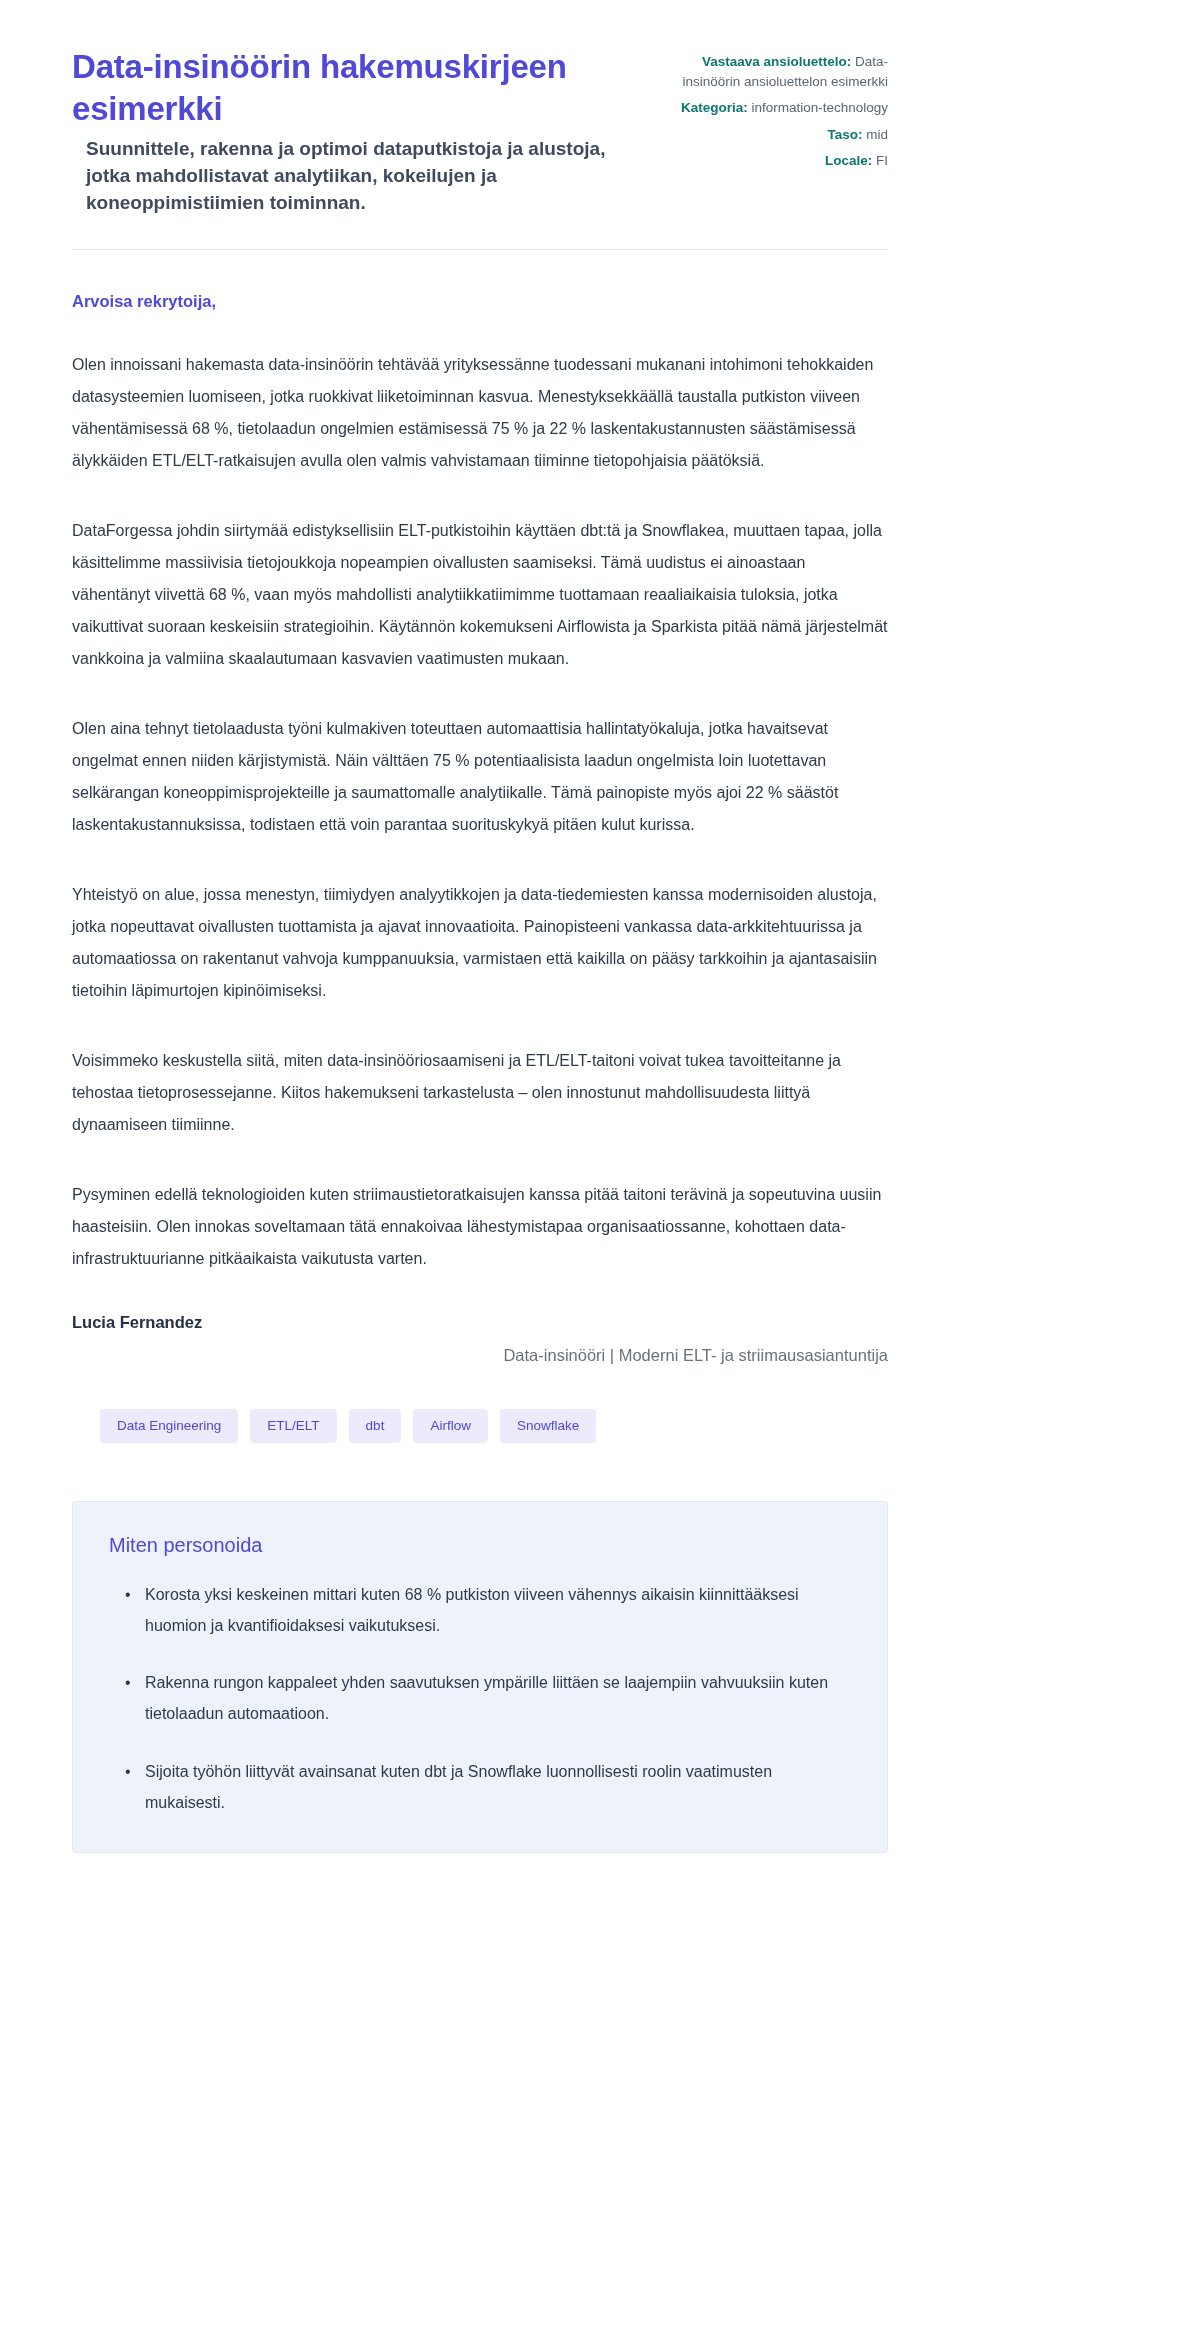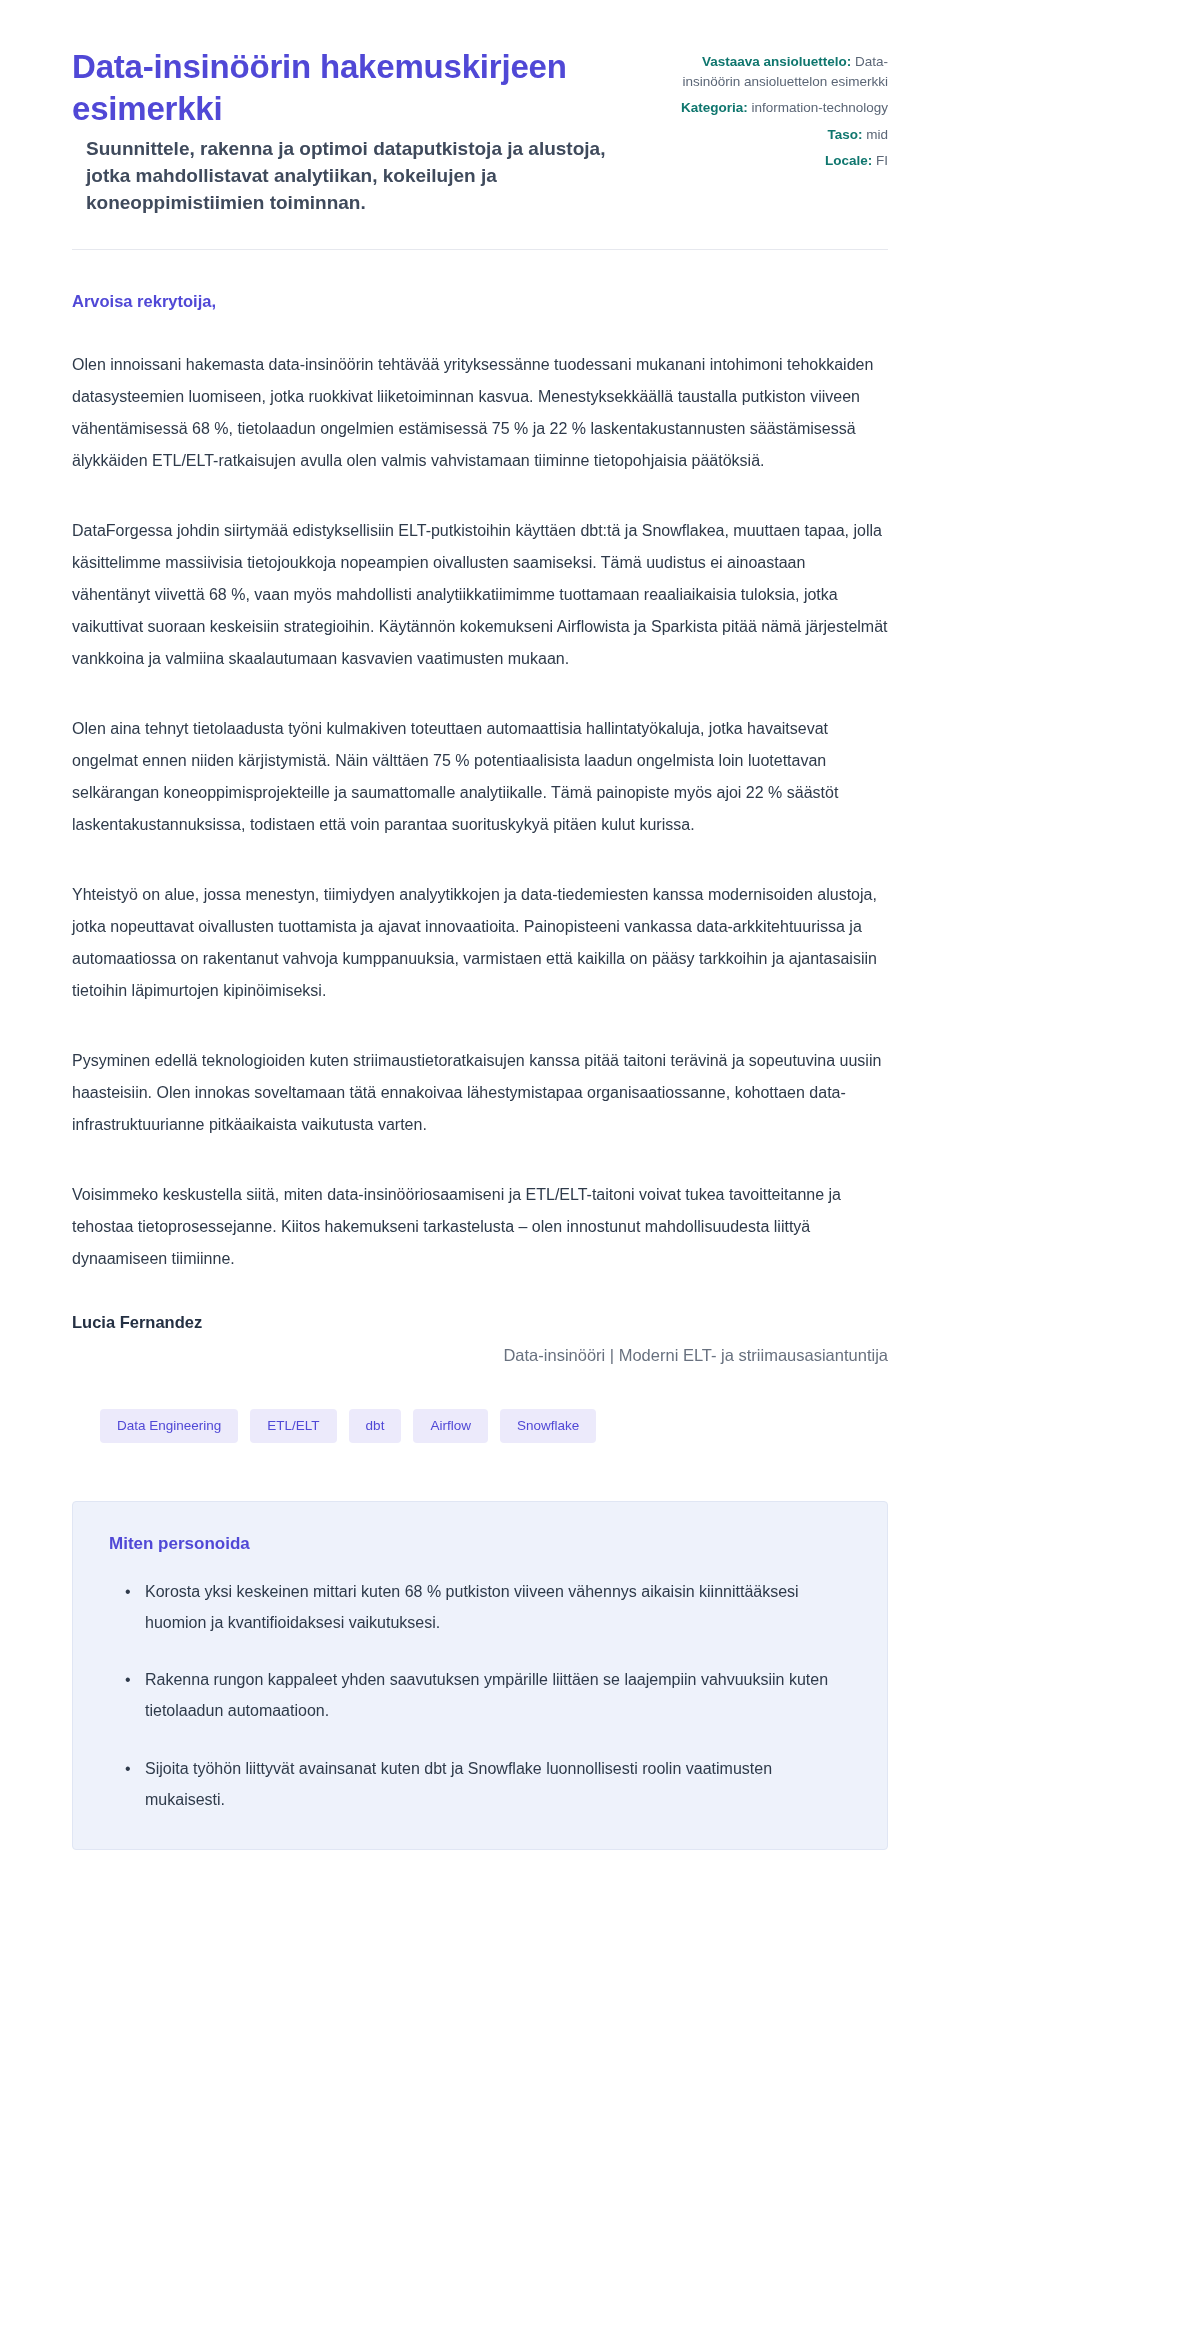--- a/index.html
+++ b/index.html
@@ -130,22 +130,22 @@
   
   .callout {
     margin-top: 58px;
     background: #eef2fb;
     border: 1px solid #e0e6f4;
     border-radius: 4px;
     padding: 32px 36px 34px 36px;
   }
   .callout-title {
     margin: 0 0 22px 0;
-    font-size: 17px;
-    font-weight: 700;
+    font-size: 20px;
+    font-weight: 400;
     color: #5048d6;
   }
   .callout-list {
     margin: 0;
     padding: 0 0 0 22px;
     list-style: none;
   }
   .callout-list li {
     position: relative;
     margin-bottom: 26px;
@@ -198,22 +198,22 @@
 
   <hr class="rule">
 
   <section class="letter">
     <p class="salutation">Arvoisa rekrytoija,</p>
 
     <p class="para">Olen innoissani hakemasta data-insinöörin tehtävää yrityksessänne tuodessani mukanani intohimoni tehokkaiden datasysteemien luomiseen, jotka ruokkivat liiketoiminnan kasvua. Menestyksekkäällä taustalla putkiston viiveen vähentämisessä 68 %, tietolaadun ongelmien estämisessä 75 % ja 22 % laskentakustannusten säästämisessä älykkäiden ETL/ELT-ratkaisujen avulla olen valmis vahvistamaan tiiminne tietopohjaisia päätöksiä.</p>
     <p class="para">DataForgessa johdin siirtymää edistyksellisiin ELT-putkistoihin käyttäen dbt:tä ja Snowflakea, muuttaen tapaa, jolla käsittelimme massiivisia tietojoukkoja nopeampien oivallusten saamiseksi. Tämä uudistus ei ainoastaan vähentänyt viivettä 68 %, vaan myös mahdollisti analytiikkatiimimme tuottamaan reaaliaikaisia tuloksia, jotka vaikuttivat suoraan keskeisiin strategioihin. Käytännön kokemukseni Airflowista ja Sparkista pitää nämä järjestelmät vankkoina ja valmiina skaalautumaan kasvavien vaatimusten mukaan.</p>
     <p class="para">Olen aina tehnyt tietolaadusta työni kulmakiven toteuttaen automaattisia hallintatyökaluja, jotka havaitsevat ongelmat ennen niiden kärjistymistä. Näin välttäen 75 % potentiaalisista laadun ongelmista loin luotettavan selkärangan koneoppimisprojekteille ja saumattomalle analytiikalle. Tämä painopiste myös ajoi 22 % säästöt laskentakustannuksissa, todistaen että voin parantaa suorituskykyä pitäen kulut kurissa.</p>
     <p class="para">Yhteistyö on alue, jossa menestyn, tiimiydyen analyytikkojen ja data-tiedemiesten kanssa modernisoiden alustoja, jotka nopeuttavat oivallusten tuottamista ja ajavat innovaatioita. Painopisteeni vankassa data-arkkitehtuurissa ja automaatiossa on rakentanut vahvoja kumppanuuksia, varmistaen että kaikilla on pääsy tarkkoihin ja ajantasaisiin tietoihin läpimurtojen kipinöimiseksi.</p>
+    <p class="para">Voisimmeko keskustella siitä, miten data-insinööriosaamiseni ja ETL/ELT-taitoni voivat tukea tavoitteitanne ja tehostaa tietoprosessejanne. Kiitos hakemukseni tarkastelusta – olen innostunut mahdollisuudesta liittyä dynaamiseen tiimiinne.</p>
     <p class="para">Pysyminen edellä teknologioiden kuten striimaustietoratkaisujen kanssa pitää taitoni terävinä ja sopeutuvina uusiin haasteisiin. Olen innokas soveltamaan tätä ennakoivaa lähestymistapaa organisaatiossanne, kohottaen data-infrastruktuurianne pitkäaikaista vaikutusta varten.</p>
-    <p class="para">Voisimmeko keskustella siitä, miten data-insinööriosaamiseni ja ETL/ELT-taitoni voivat tukea tavoitteitanne ja tehostaa tietoprosessejanne. Kiitos hakemukseni tarkastelusta – olen innostunut mahdollisuudesta liittyä dynaamiseen tiimiinne.</p>
 
     <div class="signature">
       <p class="sig-name">Lucia Fernandez</p>
       <p class="sig-role">Data-insinööri | Moderni ELT- ja striimausasiantuntija</p>
     </div>
   </section>
 
   <div class="tags">
     <span class="tag">Data Engineering</span>
     <span class="tag">ETL/ELT</span>

